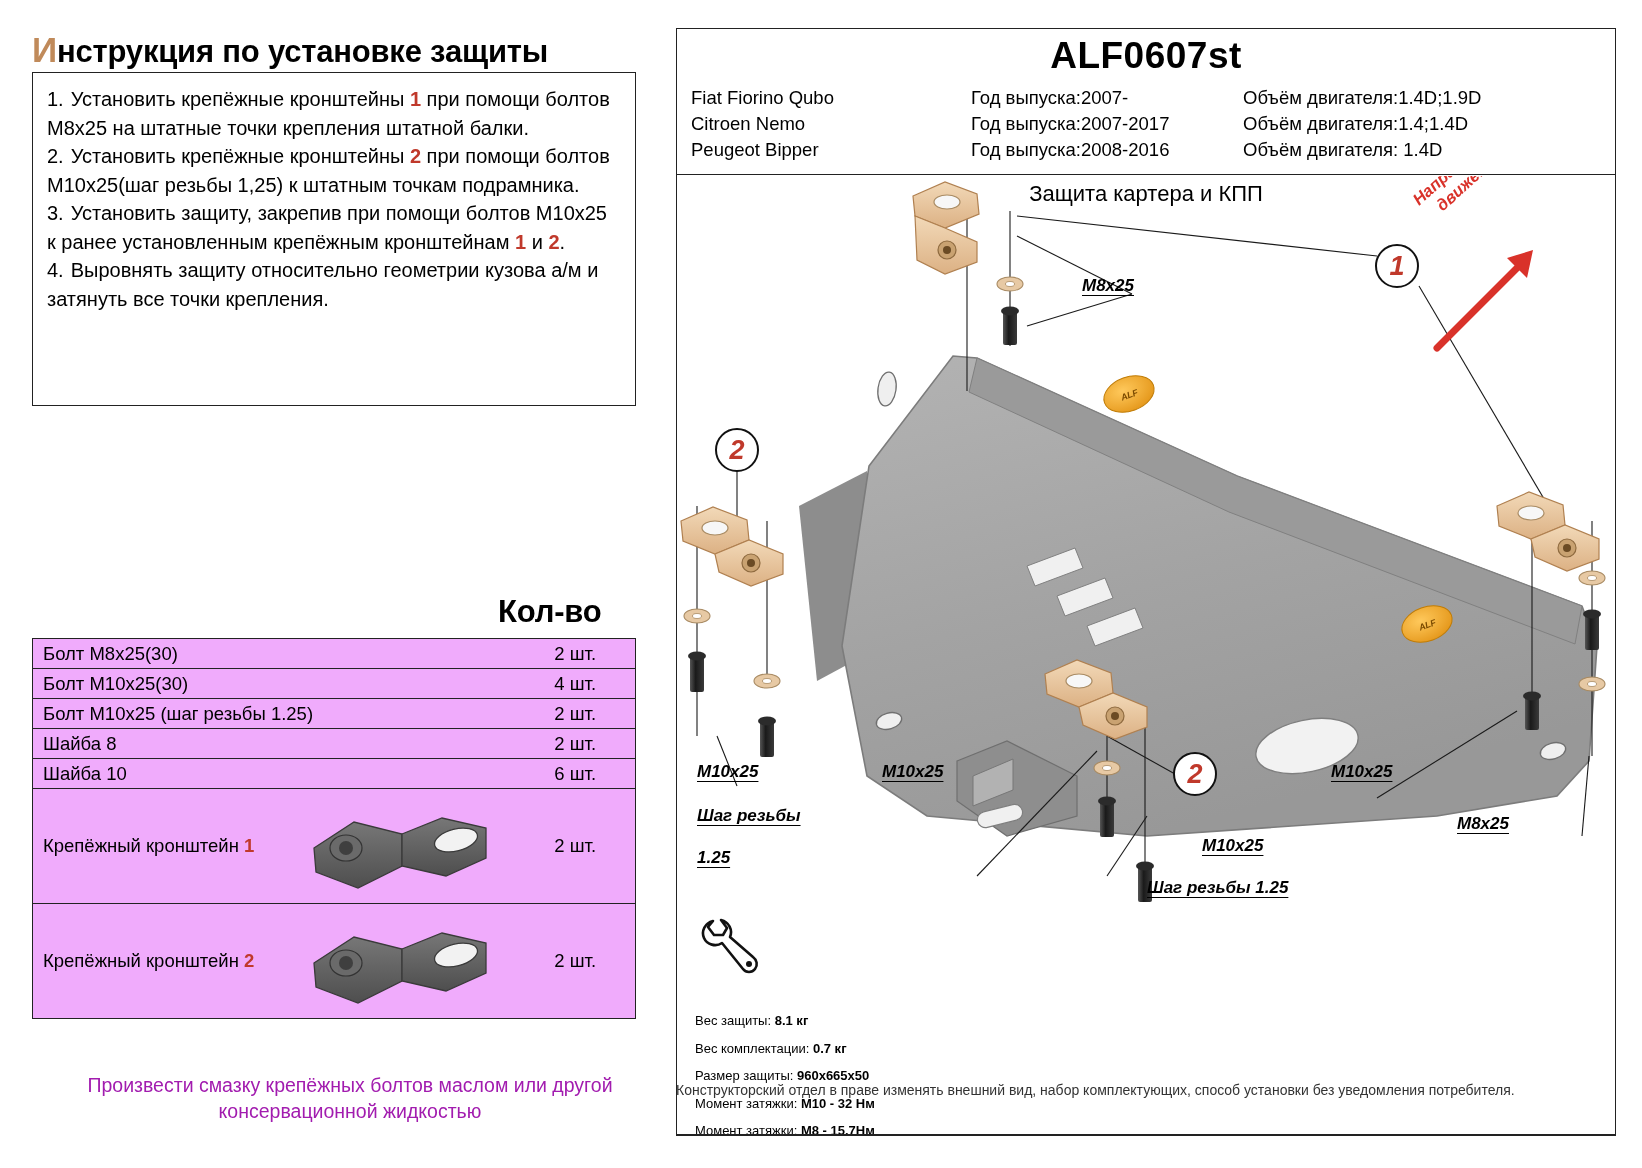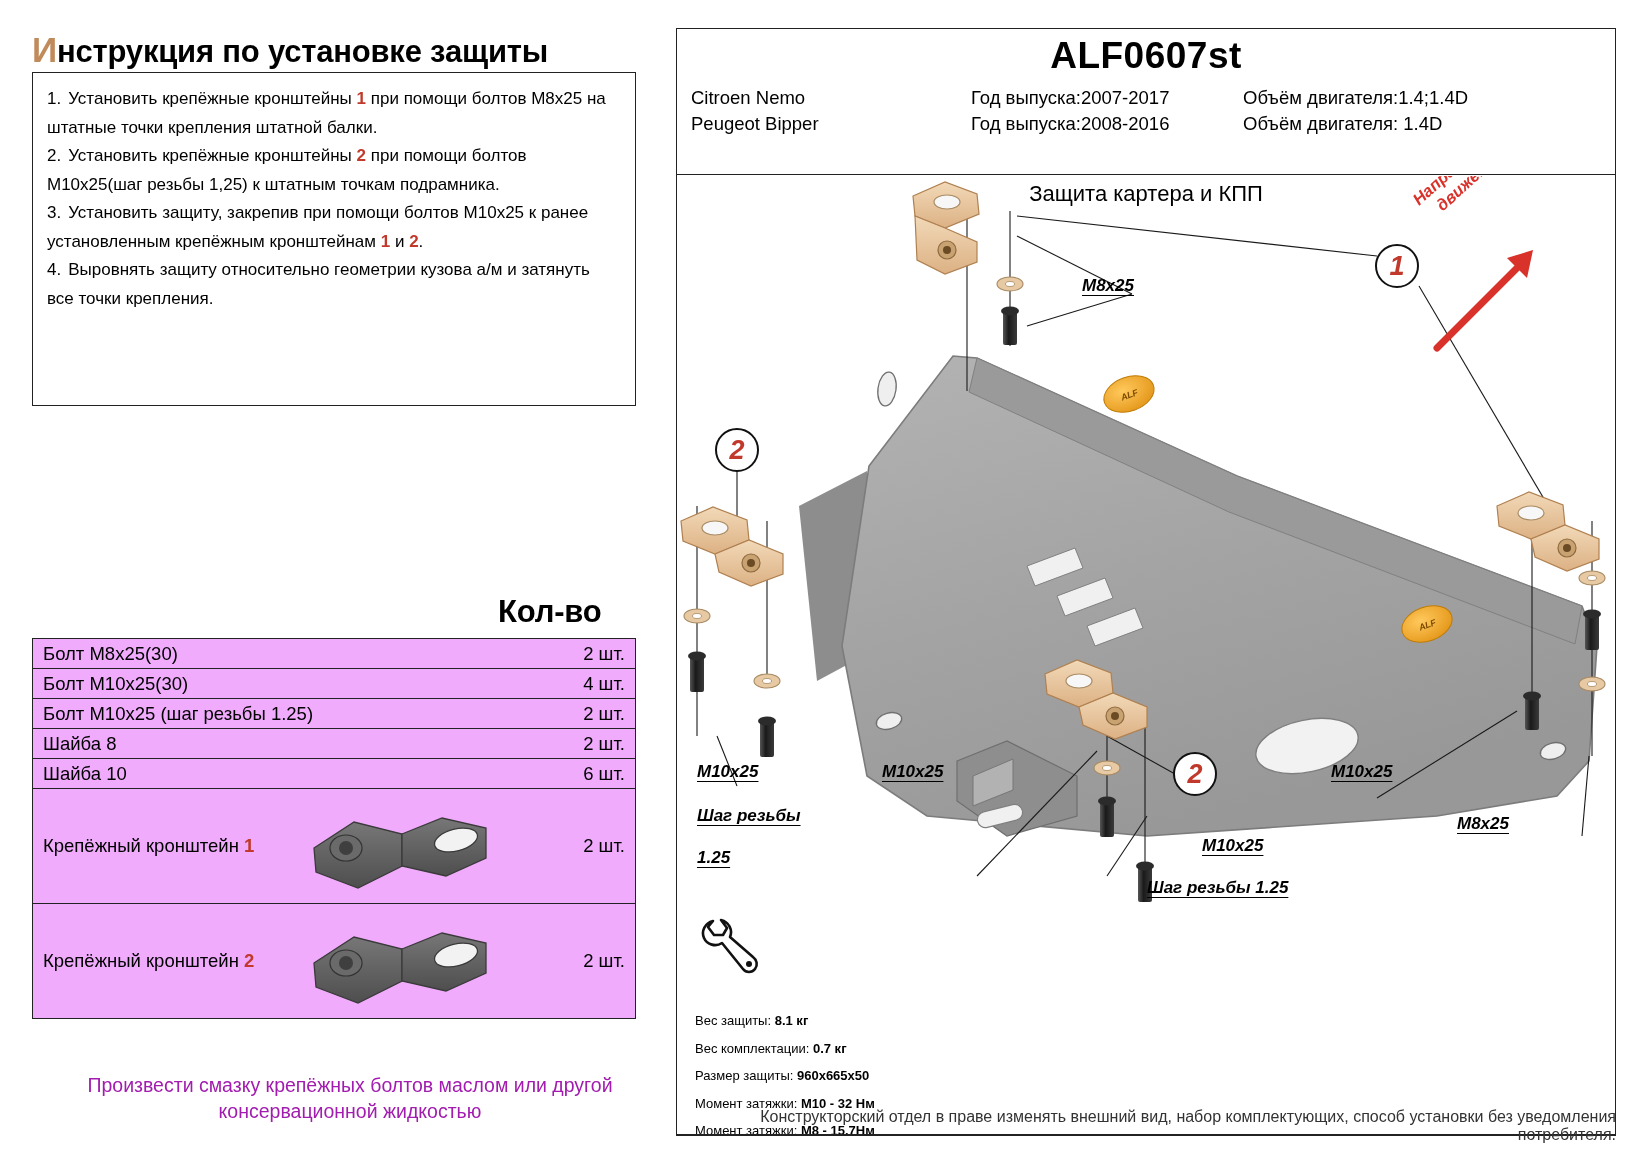--- a/index.html
+++ b/index.html
@@ -40,21 +40,21 @@
     position: absolute;
     left: 32px; top: 72px;
     width: 604px; height: 334px;
     border: 1.5px solid #222;
     background: #fff;
   }
   #instr-list {
     margin: 0;
     padding: 12px 14px 0 14px;
     list-style: none;
-    font-size: 17px;
+    font-size: 20px;
     line-height: 28.5px;
   }
   #instr-list li {
     margin-bottom: 0px;
     text-indent: 0;
     padding-left: 0px;
   }
   #instr-list li .num { margin-right: 7px; }
   .rednum { color: #c0392b; font-weight: bold; }
 
@@ -72,21 +72,21 @@
   }
   #comp-table td {
     border-bottom: 1.2px solid #222;
     font-size: 18.5px;
     padding: 2px 10px;
     height: 30px;
     vertical-align: middle;
   }
   #comp-table tr:last-child td { border-bottom: none; }
   #comp-table td.qty {
-    text-align: right;
+    text-align: center;
     width: 120px;
   }
   #comp-table tr.bracket-row td { height: 115px; }
   .bracket-cell {
     position: relative;
     height: 115px;
   }
   .bracket-svg {
     position: absolute;
     right: 0px; top: 50%;
@@ -212,24 +212,24 @@
   }
 
   #footer-bar {
     position: absolute;
     left: 0; right: 0; bottom: 0;
     border-top: 1.6px solid #222;
     height: 1px;
   }
   #disclaimer {
     position: absolute;
-    left: 676px; top: 1108px;
+    left: 676px; top: 1082px;
     width: 940px;
-    text-align: right;
-    font-size: 16px;
+    text-align: left;
+    font-size: 14px;
     color: #333;
   }
 </style>
 </head>
 <body>
 
 <div id="left-panel">
 
   <div id="instr-title" class="big-heading">
     <span class="drop">И</span><span id="instr-title-rest">нструкция по установке защиты</span>
@@ -305,20 +305,25 @@
 
   <div id="lube-note">Произвести смазку крепёжных болтов маслом или другой консервационной жидкостью</div>
 </div>
 
 <div id="right-panel">
 
   <div id="header-block">
     <div id="part-code">ALF0607st</div>
     <table id="veh-table">
       <tbody id="veh-tbody">
+          <tr>
+            <td class="model">Fiat Fiorino Qubo</td>
+            <td class="year">Год выпуска:2007-</td>
+            <td class="eng">Объём двигателя:1.4D;1.9D</td>
+          </tr>
           <tr>
             <td class="model">Citroen Nemo</td>
             <td class="year">Год выпуска:2007-2017</td>
             <td class="eng">Объём двигателя:1.4;1.4D</td>
           </tr>
           <tr>
             <td class="model">Peugeot Bipper</td>
             <td class="year">Год выпуска:2008-2016</td>
             <td class="eng">Объём двигателя: 1.4D</td>
           </tr>

